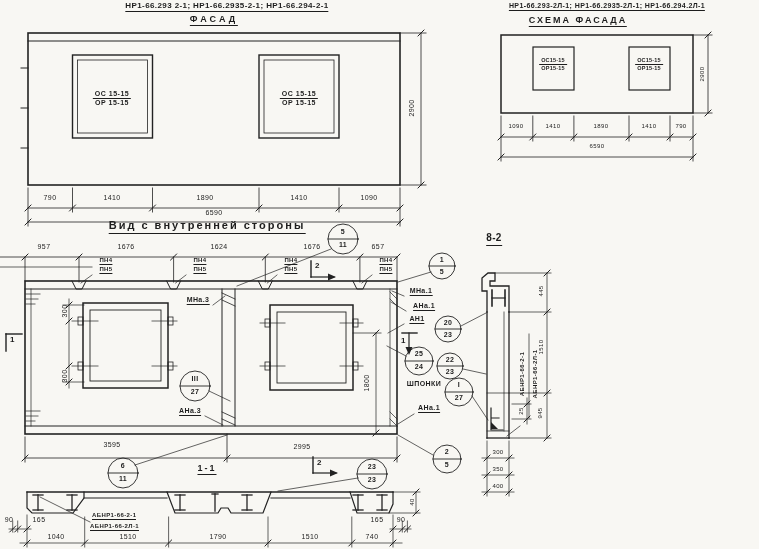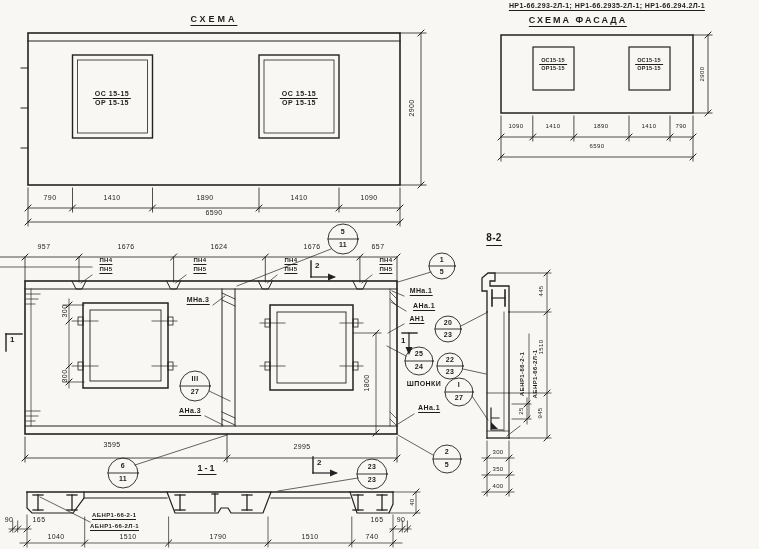--- a/index.html
+++ b/index.html
@@ -339,21 +339,22 @@
           <line x1="506" y1="478" x2="512" y2="472"></line>
     <line x1="484" y1="495" x2="490" y2="489"></line>
           <line x1="506" y1="495" x2="512" y2="489"></line>
 
     <line x1="529" y1="334" x2="529" y2="418" stroke-width=".7"></line>
     <line x1="520" y1="426" x2="507" y2="436" stroke-width=".7"></line>
   </g>
 </g>
 </svg>
 
-<div class="t c u b s9 ls3" style="left:214px;top:15px">СХЕМА</div>
+<div class="t c u b s8" style="left:227px;top:2px">НР1-66.293 2-1; НР1-66.2935-2-1; НР1-66.294-2-1</div>
+<div class="t c u b s9 ls3" style="left:214px;top:15px">ФАСАД</div>
 <div class="wmark" style="left:112px;top:90px">
   <span class="top">ОС 15-15</span>
   <span>ОР 15-15</span>
 </div>
 <div class="wmark" style="left:299px;top:90px">
   <span class="top">ОС 15-15</span>
   <span>ОР 15-15</span>
 </div>
 <div class="t c" style="left:50px;top:194px">790</div>
 <div class="t c" style="left:112px;top:194px">1410</div>
@@ -374,20 +375,21 @@
   <span>ОР15-15</span>
 </div>
 <div class="t c s6" style="left:516px;top:123px">1090</div>
 <div class="t c s6" style="left:553px;top:123px">1410</div>
 <div class="t c s6" style="left:601px;top:123px">1890</div>
 <div class="t c s6" style="left:649px;top:123px">1410</div>
 <div class="t c s6" style="left:681px;top:123px">790</div>
 <div class="t c s6" style="left:597px;top:143px">6590</div>
 <div class="t rot s6" style="left:702px;top:74px">2900</div>
 
+<div class="t c u b s11 ls2" style="left:207px;top:220px">Вид с внутренней стороны</div>
 <div class="t c" style="left:44px;top:243px">957</div>
 <div class="t c" style="left:126px;top:243px">1676</div>
 <div class="t c" style="left:219px;top:243px">1624</div>
 <div class="t c" style="left:312px;top:243px">1676</div>
 <div class="t c" style="left:378px;top:243px">657</div>
 
 <div class="t c u b s6" style="left:106px;top:257px">ПН4</div>
 <div class="t c u b s6" style="left:106px;top:266px">ПН5</div>
 <div class="t c u b s6" style="left:200px;top:257px">ПН4</div>
 <div class="t c u b s6" style="left:200px;top:266px">ПН5</div>

